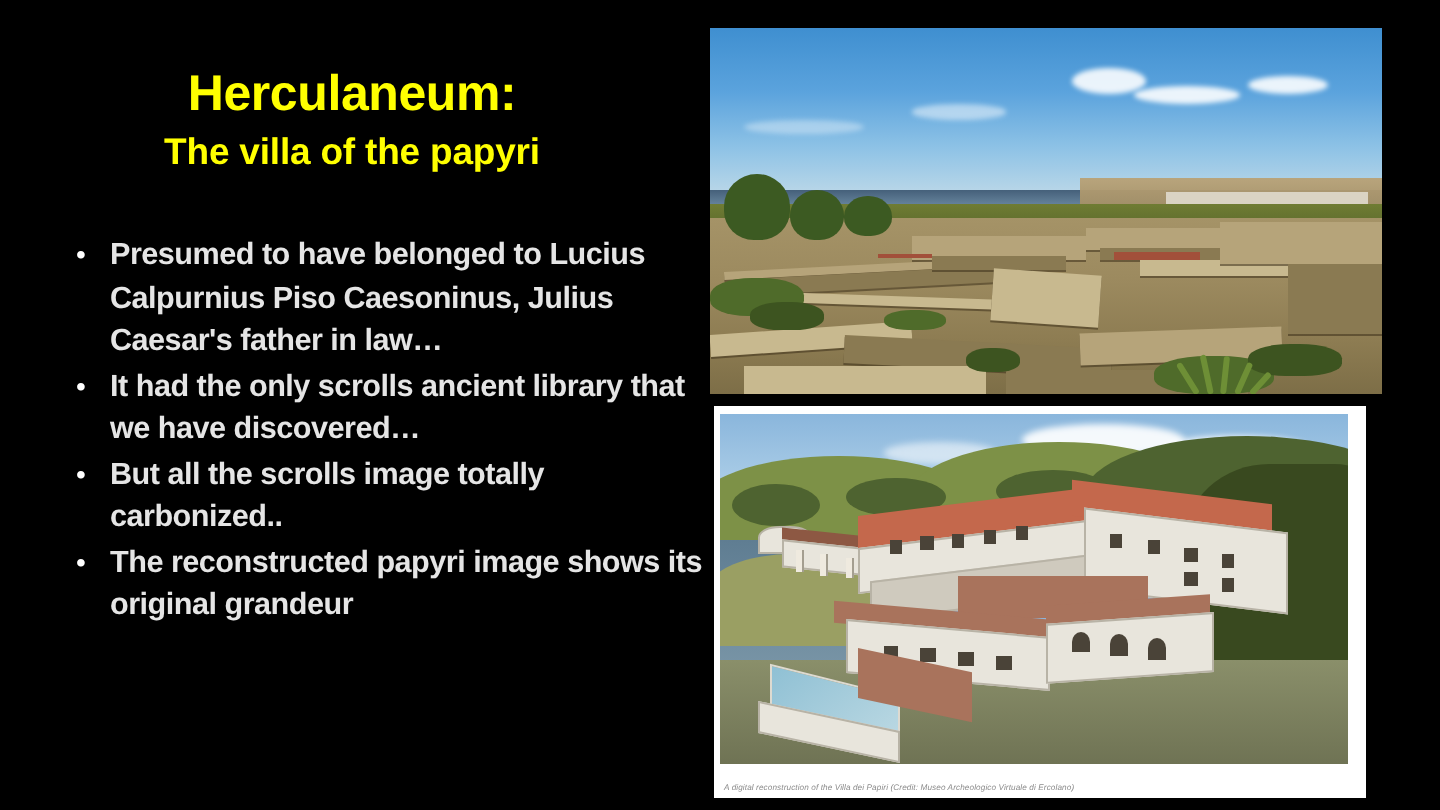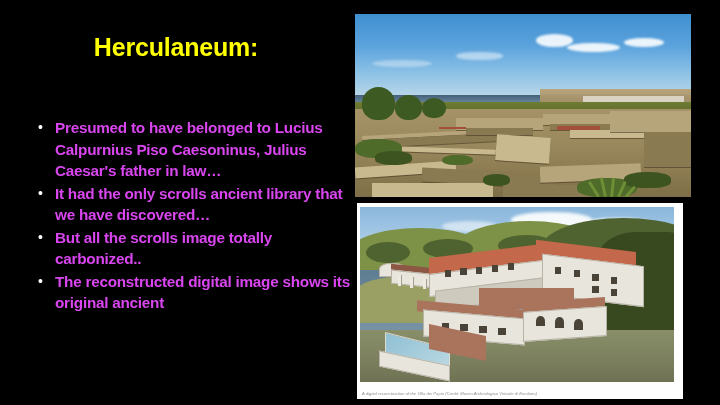--- a/index.html
+++ b/index.html
@@ -67,21 +67,21 @@
   .bullet-mark {
     color: #FFFFFF;
     font-size: 14px;
     line-height: 21.5px;
     width: 17px;
     flex: 0 0 17px;
     text-align: left;
     padding-left: 2px;
   }
   .bullet-text {
-    color: #d946ef;
+    color: #e5e5e5;
     font-size: 15.3px;
     font-weight: bold;
     line-height: 21.5px;
     letter-spacing: -0.25px;
     flex: 1 1 auto;
   }
 
   
   .photo-top {
     position: absolute;
@@ -273,20 +273,21 @@
 </style>
 </head>
 <body>
 
 <div class="slide">
 
   <div class="text-col">
 
     <div class="title-block">
       <div class="title">Herculaneum:</div>
+      <div class="subtitle">The villa of the papyri</div>
     </div>
 
     <div class="bullets">
 
       <div class="bullet-row">
         <span class="bullet-mark">•</span>
         <span class="bullet-text">Presumed to have belonged to Lucius Calpurnius Piso Caesoninus, Julius Caesar's father in law…</span>
       </div>
 
       <div class="bullet-row">
@@ -294,21 +295,21 @@
         <span class="bullet-text">It had the only scrolls ancient library that we have discovered…</span>
       </div>
 
       <div class="bullet-row">
         <span class="bullet-mark">•</span>
         <span class="bullet-text">But all the scrolls image totally carbonized..</span>
       </div>
 
       <div class="bullet-row">
         <span class="bullet-mark">•</span>
-        <span class="bullet-text">The reconstructed digital image shows its original ancient</span>
+        <span class="bullet-text">The reconstructed papyri image shows its original grandeur</span>
       </div>
 
     </div>
   </div>
 
   <div class="photo-top">
     <div class="sky"></div>
 
     <div class="cloud" style="left:54%;top:11%;width:11%;height:7%;"></div>
     <div class="cloud" style="left:63%;top:16%;width:16%;height:5%;"></div>

